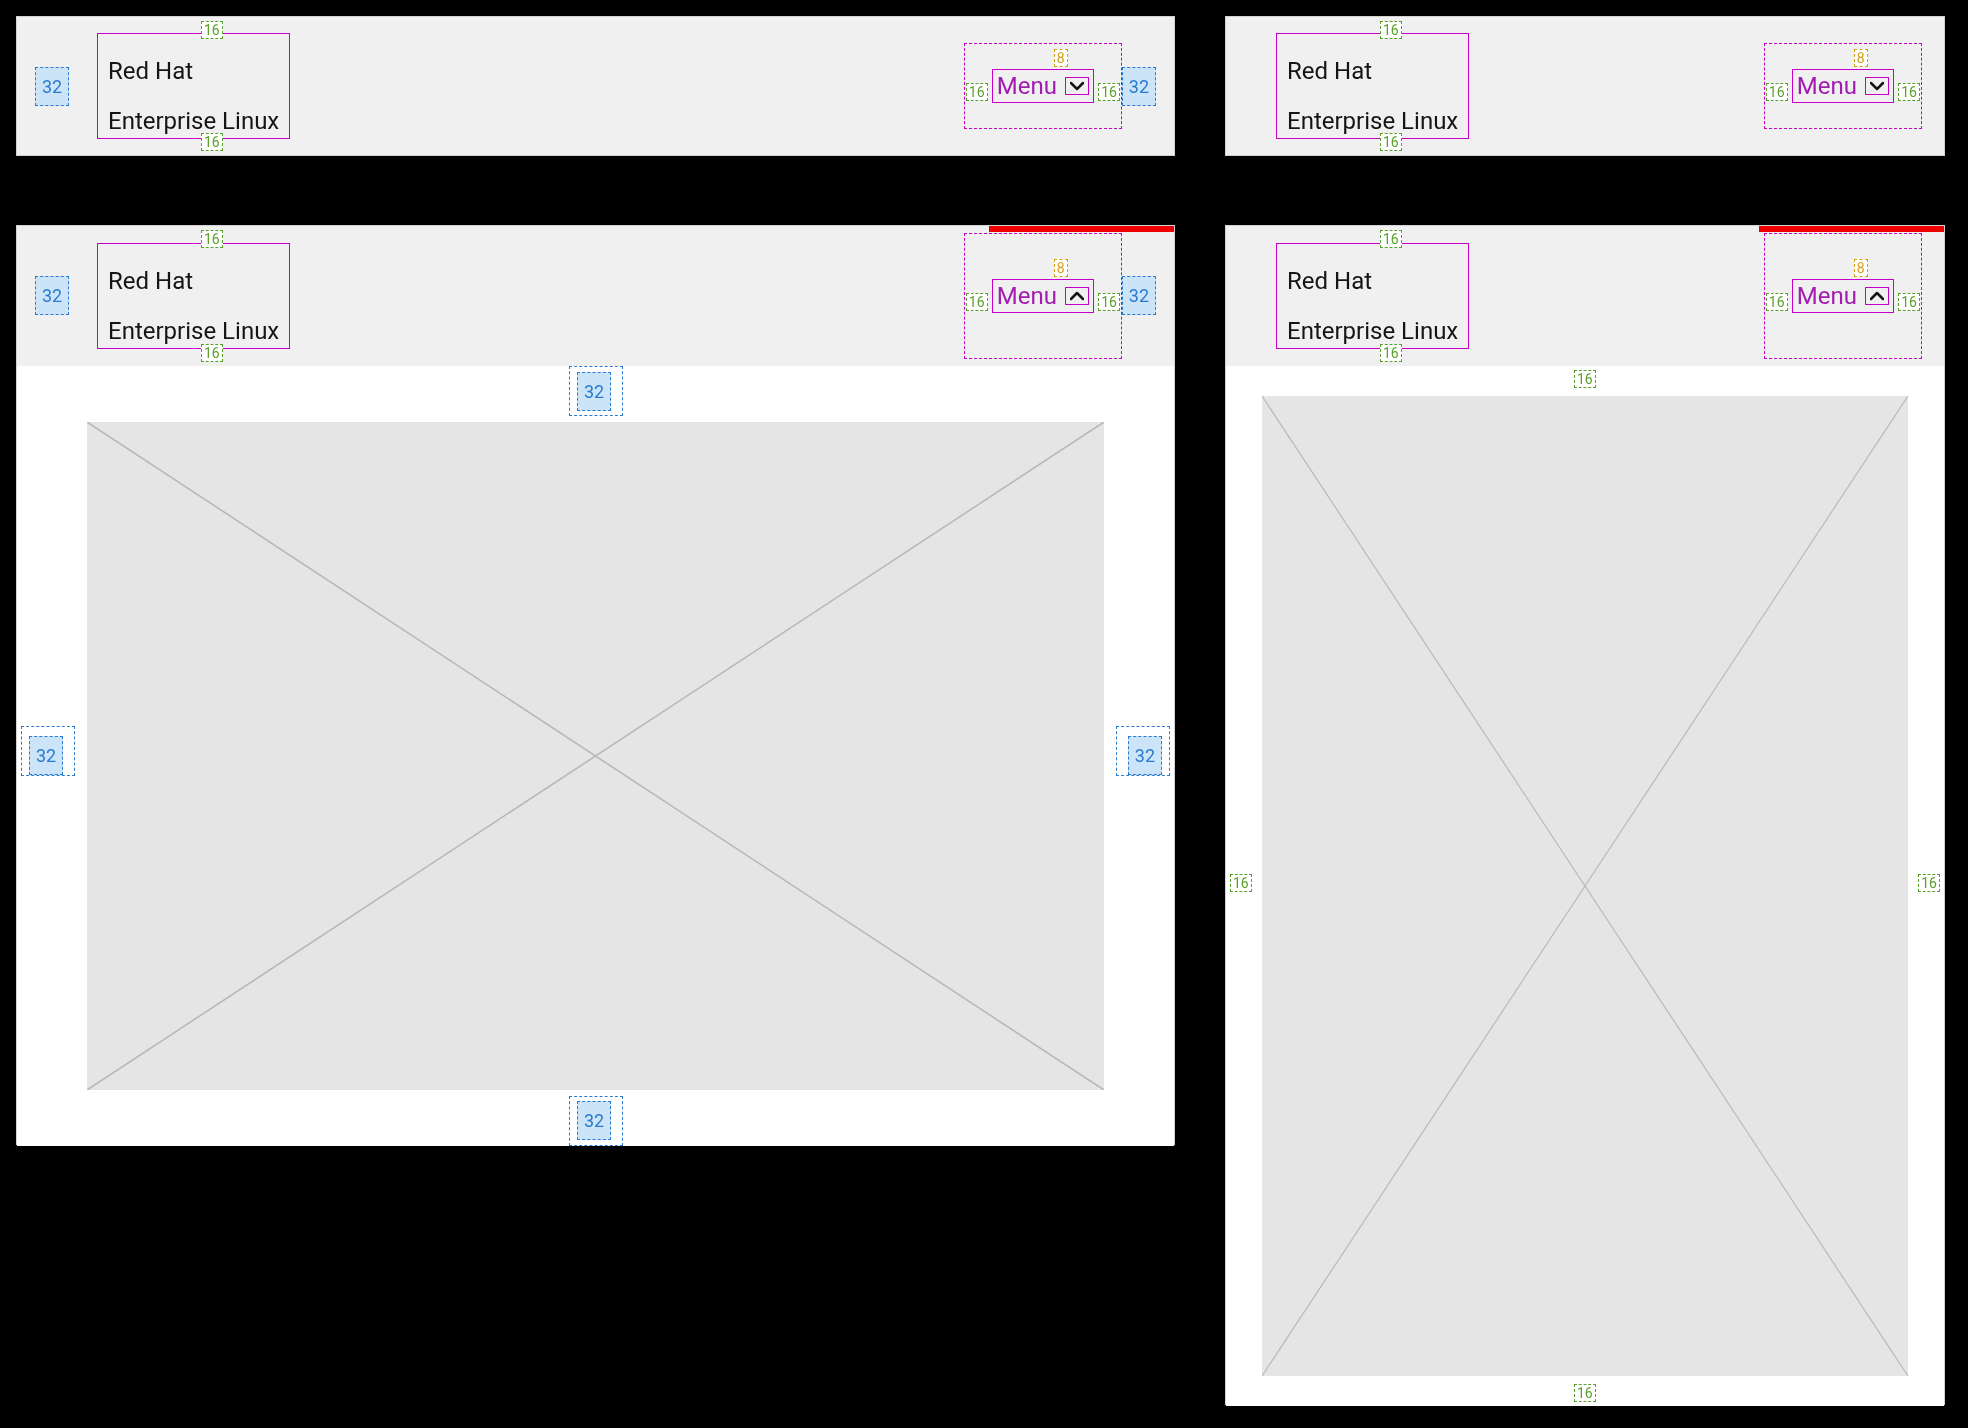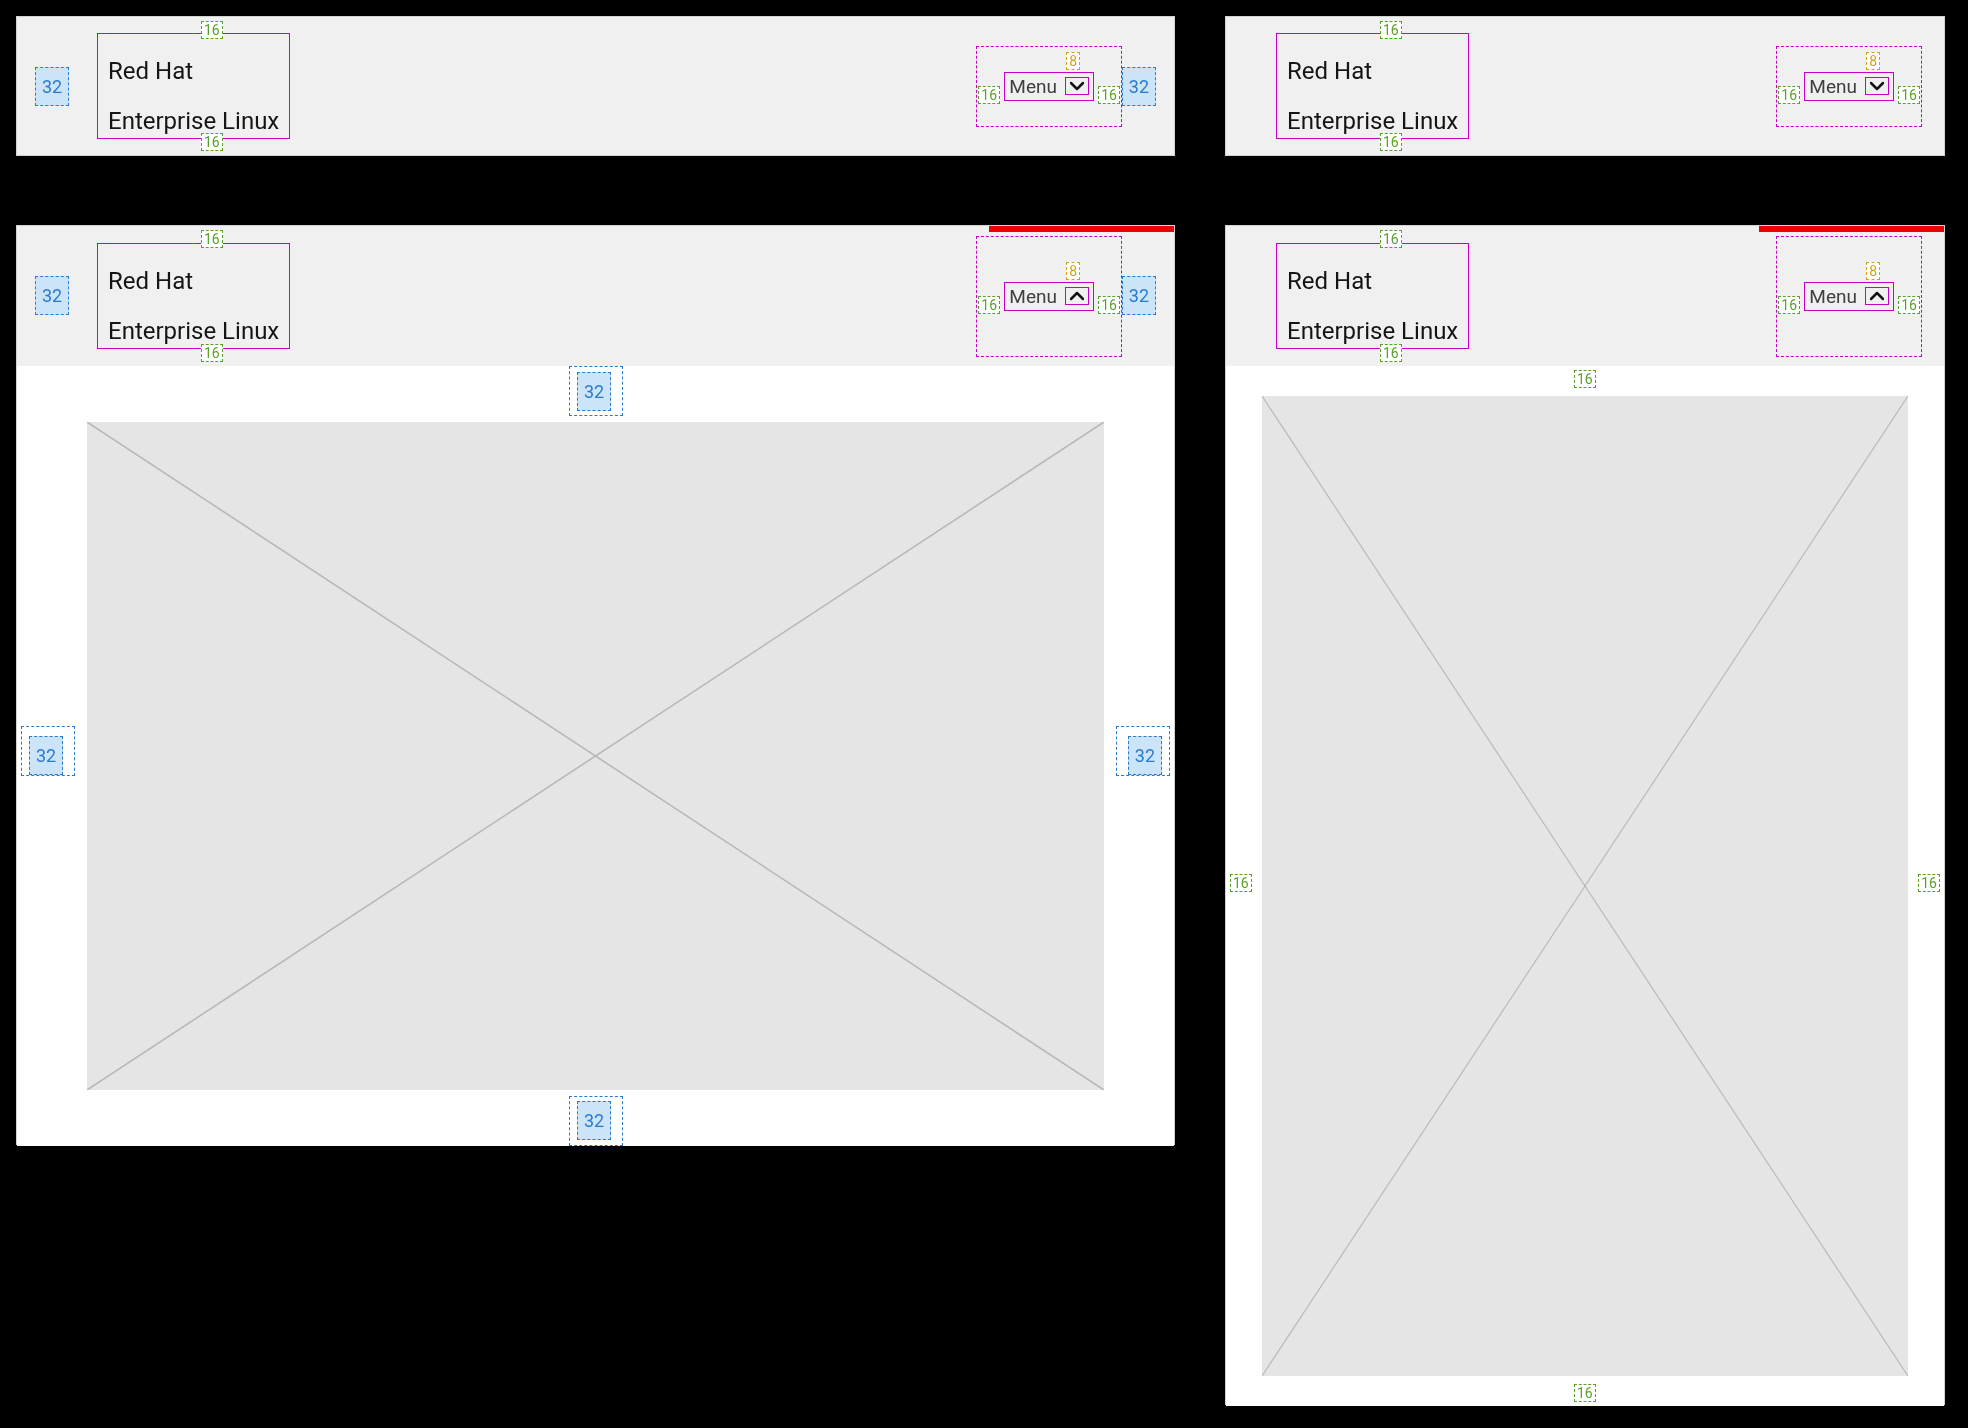--- a/index.html
+++ b/index.html
@@ -44,22 +44,22 @@
   }
   .menu-box {
     border: 1px solid #c800c8;
     display: flex;
     align-items: center;
     gap: 0;
     position: relative;
     padding: 2px 4px;
   }
   .menu-label {
-    font-size: 19px;
-    color: #404040;
+    font-size: 24px;
+    color: #a21caf;
   }
   .chev-box {
     border: 1px solid #c800c8;
     padding: 2px 4px;
     display: flex;
     align-items: center;
     justify-content: center;
   }
   .chev-box svg { display: block; }
   .gap-label {

